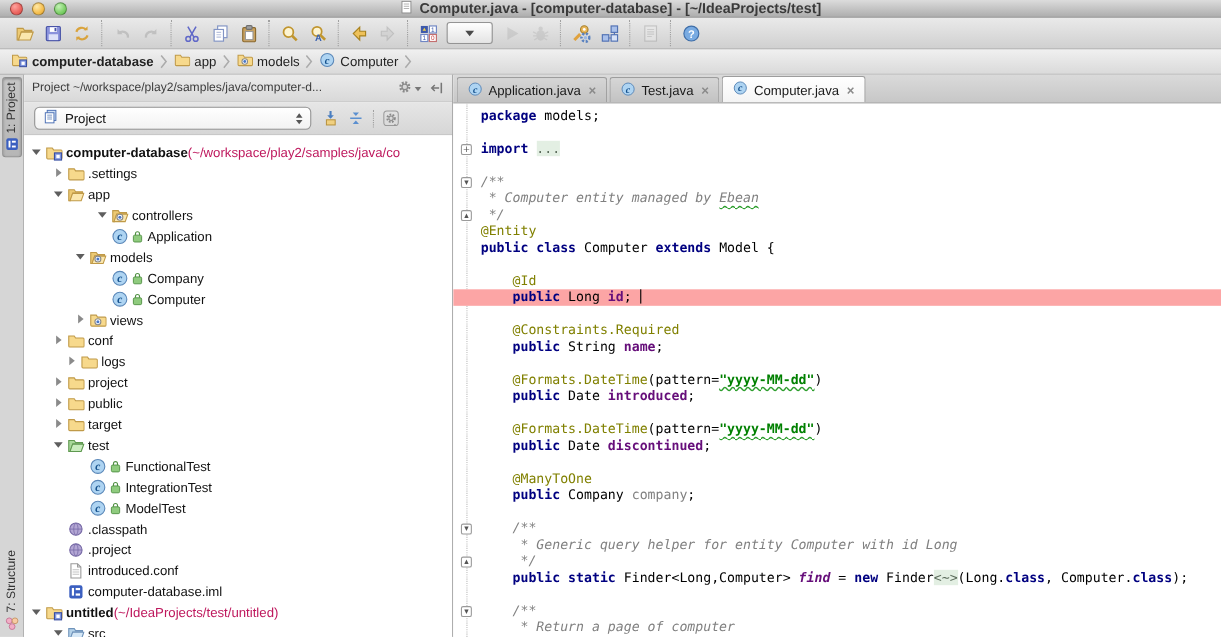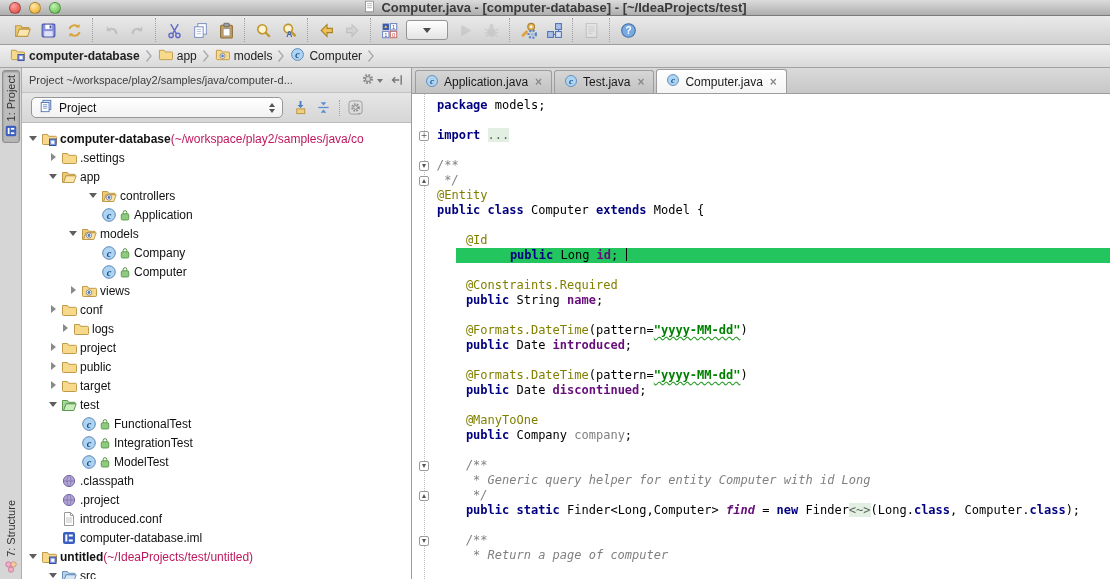--- a/index.html
+++ b/index.html
@@ -79,21 +79,21 @@
   .tabs { height:26px; background:linear-gradient(#dadada,#c7c7c7); border-bottom:1px solid #9d9d9d; display:flex; align-items:flex-end; padding-left:3px; }
   .tab { height:23px; display:flex; align-items:center; gap:5px; padding:0 9px; font-size:12px; color:#1a1a1a; border:1px solid #9d9d9d; border-bottom:none; border-radius:3px 3px 0 0; background:linear-gradient(#d6d6d6,#c2c2c2); margin-right:2px; }
   .tab.active { background:linear-gradient(#ffffff,#f4f4f4); height:24px; }
   .tab svg { width:14px; height:14px; }
   .tab .close { color:#8a8a8a; font-size:12px; line-height:1; margin-left:2px; font-weight:bold; }
 
   .code-wrap { flex:1; position:relative; overflow:hidden; font-family:"DejaVu Sans Mono",monospace; font-size:12px; }
   .code-wrap .guide { position:absolute; left:12px; top:0; bottom:0; border-left:1px dotted #bcbcbc; }
   .code { position:relative; padding-top:4px; }
   .cl { height:15px; line-height:15px; display:flex; }
-  .cl.hl { background:#22c55e;margin-left:44px; }
+  .cl.hl { background:#fca5a5; }
   .fold-col { width:25px; flex:none; position:relative; }
   .fold-ic { position:absolute; left:7px; top:2.5px; width:10px; height:10px; border:1px solid #9a9a9a; border-radius:2px; background:#fff; color:#555; font-size:8px; line-height:8px; text-align:center; font-family:"DejaVu Sans",sans-serif; }
   .ct { white-space:pre; }
   .sg.k { color:#000080; font-weight:bold; }
   .sg.p { color:#000;text-align:right; }
   .sg.f { color:#660e7a; font-weight:bold; }
   .sg.sf { color:#660e7a; font-weight:bold; font-style:italic; }
   .sg.a { color:#808000; }
   .sg.s { color:#008000; font-weight:bold; }
   .sg.c { color:#808080; font-style:italic; }
@@ -742,20 +742,24 @@
             <span class="fold-col"></span>
             <span class="ct"></span>
           </div>
           <div class="cl">
             <span class="fold-col">
               <span class="fold-ic">▾</span>
             </span>
             <span class="ct"><span class="sg c">/**</span></span>
           </div>
           <div class="cl">
+            <span class="fold-col"></span>
+            <span class="ct"><span class="sg c"> * Computer entity managed by </span><span class="sg c w">Ebean</span></span>
+          </div>
+          <div class="cl">
             <span class="fold-col">
               <span class="fold-ic">▴</span>
             </span>
             <span class="ct"><span class="sg c"> */</span></span>
           </div>
           <div class="cl">
             <span class="fold-col"></span>
             <span class="ct"><span class="sg a">@Entity</span></span>
           </div>
           <div class="cl">

